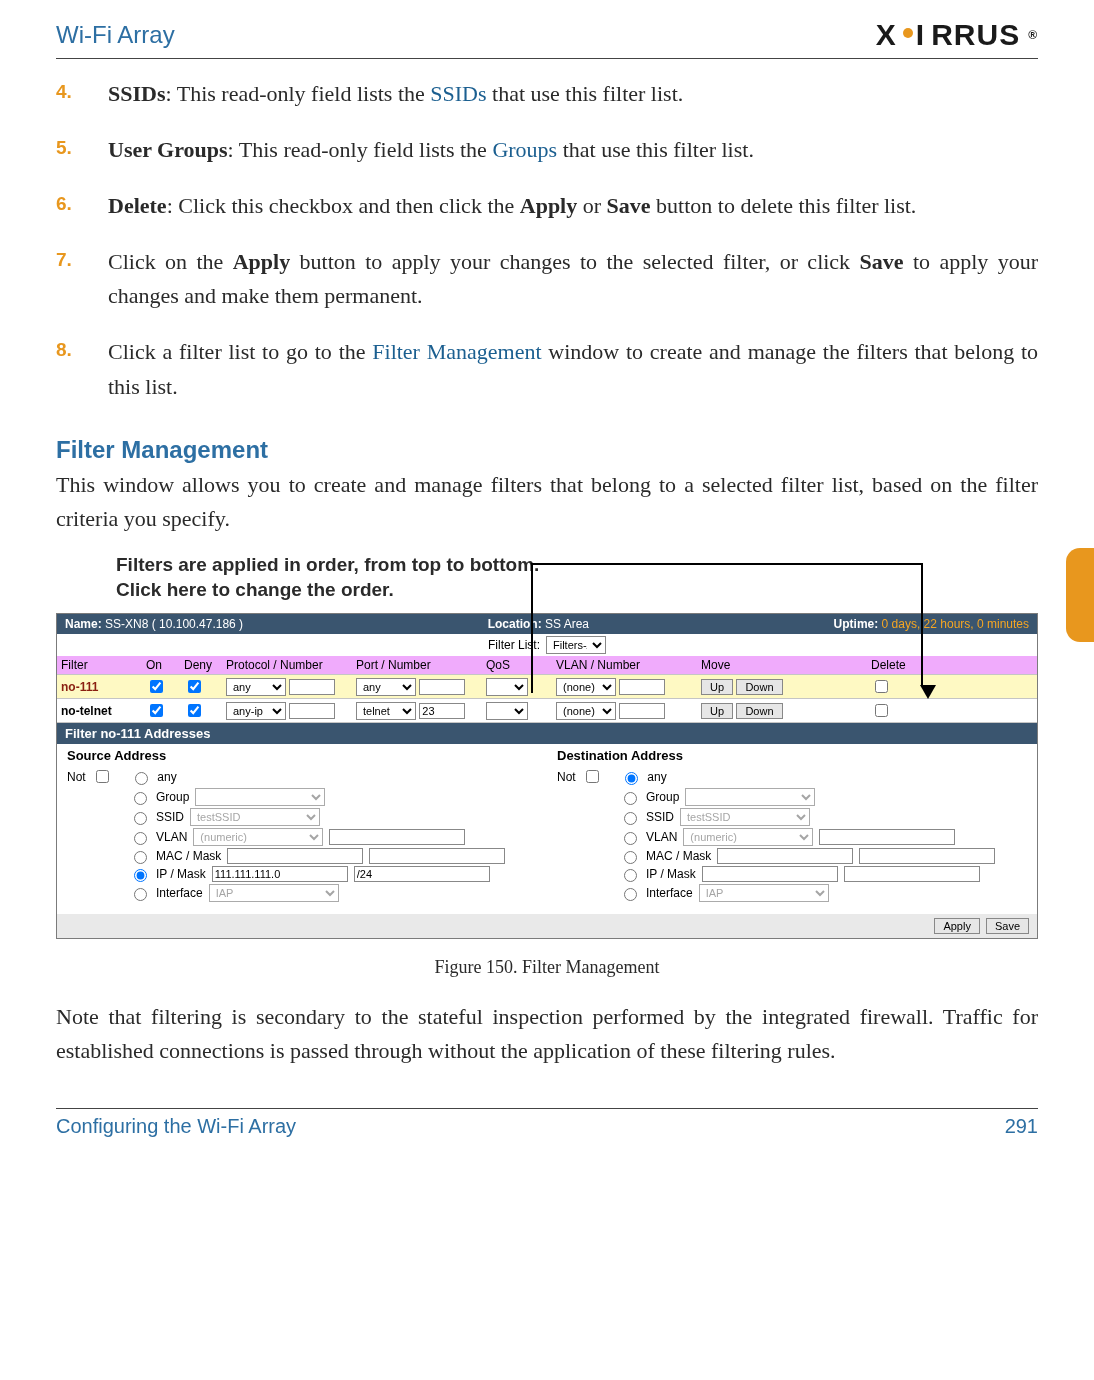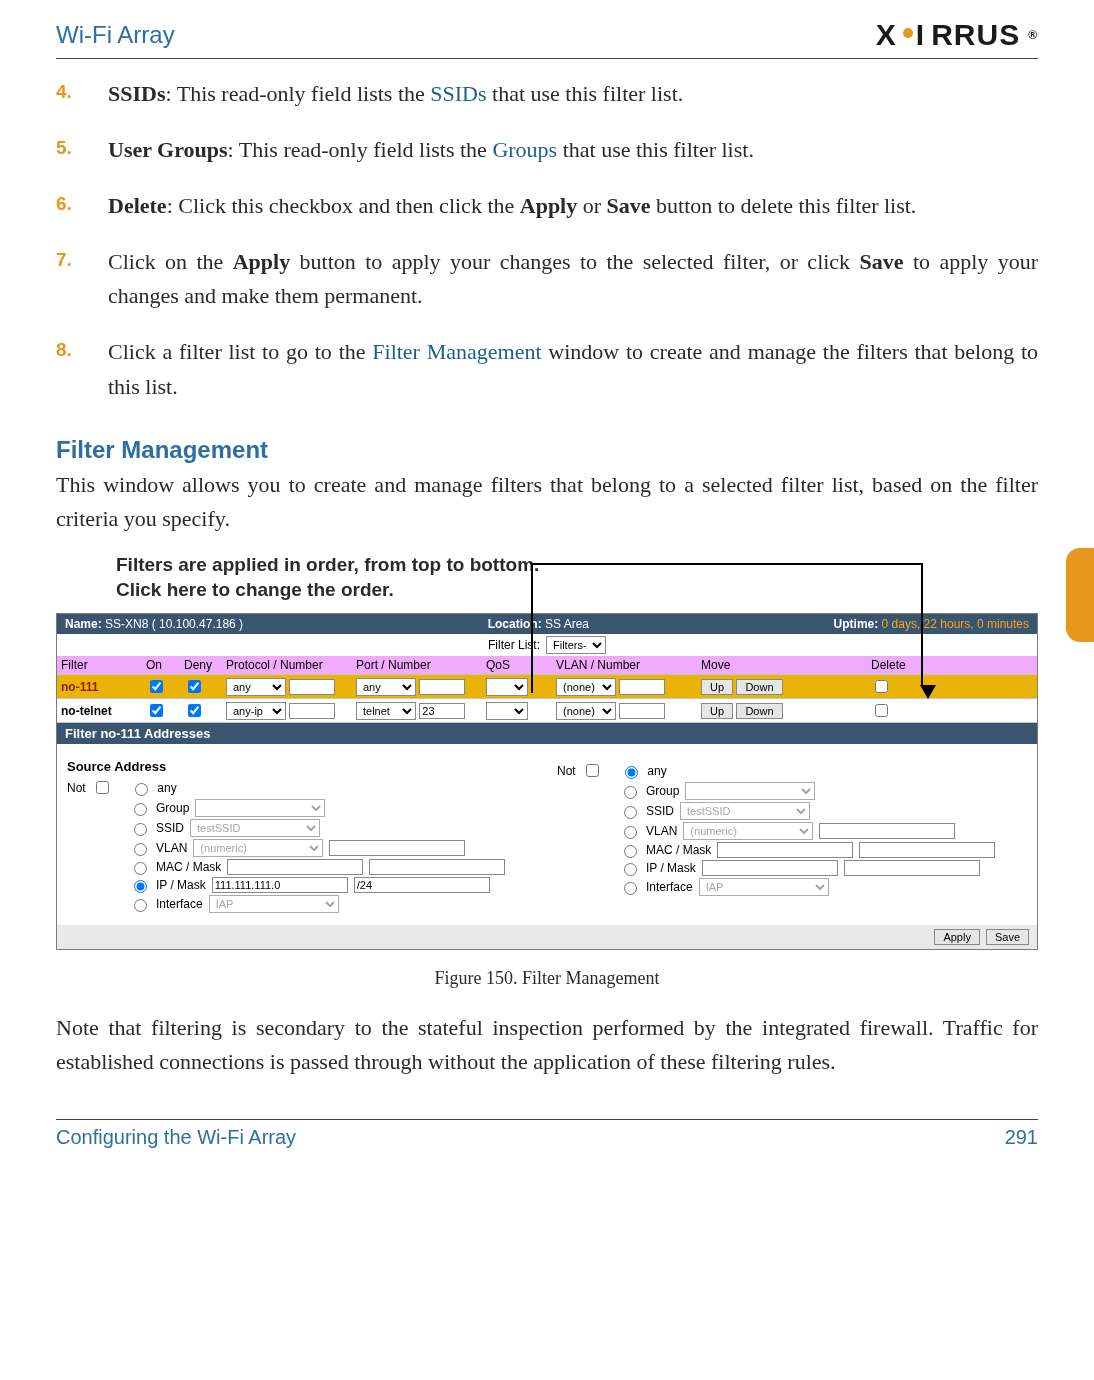--- a/index.html
+++ b/index.html
@@ -51,26 +51,26 @@
 
   
   .shot{border:1px solid #7b7b7b;font-family:Verdana,Arial,sans-serif;font-size:12px;color:#000;background:#fff;margin-top:10px;}
   .shot .bar{background:#3a556f;color:#fff;display:flex;justify-content:space-between;padding:3px 8px;font-size:12px;}
   .shot .bar .up{color:#f5a623;}
   .shot .row{display:flex;align-items:center;padding:2px 6px;gap:6px;}
   .shot .row.center{justify-content:center;}
   .shot .hdr-row{background:#f0abfc;font-weight:400;}
   .shot .hdr-row>div, .shot .data-row>div{font-size:12px;padding:2px 4px;}
   .shot .hdr-row, .shot .data-row{display:grid;grid-template-columns:85px 38px 42px 130px 130px 70px 145px 170px 50px;align-items:center;border-bottom:1px solid #c5c5c5;}
-  .shot .data-row.sel{background:#eab308;}
+  .shot .data-row.sel{background:#fef9c3;}
   .shot select,.shot input[type=text]{font-size:11px;border:1px solid #888;background:#fff;padding:1px 2px;}
   .shot select{width:60px;} .shot input[type=text]{width:40px;}
   .shot .btn{background:#e6e6e6;border:1px solid #888;font-size:11px;padding:1px 8px;display:inline-block;}
   .shot .sect-bar{background:#3a556f;color:#fff;font-weight:bold;padding:3px 8px;font-size:13px;}
-  .shot .addr{display:grid;grid-template-columns:1fr 1fr;padding:15px 10px 10px 10px;gap:20px;}
+  .shot .addr{display:grid;grid-template-columns:1fr 1fr;padding:4px 10px 10px 10px;gap:20px;}
   .shot .addr-col h4{margin:0 0 4px 0;font-size:13px;}
   .shot .addr-col .line{display:flex;align-items:center;gap:6px;font-size:12px;margin:2px 0;}
   .shot .addr-col .line input[type=text],.shot .addr-col .line select{width:130px;}
   .shot .addr-col .line .mask{width:38px;}
   .shot .foot{display:flex;justify-content:flex-end;gap:6px;padding:4px 8px;background:#e9e9e9;}
   .caption{text-align:center;font-size:18px;margin:18px 0 22px 0;}
 
   
   .side-tab{position:absolute;right:0;top:548px;width:28px;height:94px;background:var(--orange);border-radius:14px 0 0 14px;}
 
@@ -210,20 +210,21 @@
               <input type="text" value="111.111.111.0" style=""> 
               <input type="text" class="mask" value="/24" style="">
             </div>
           <div class="line" style="padding-left:62px">
               <input type="radio" name="s" style=""> 
               <span>Interface</span> 
               <select disabled=""><option>IAP</option></select>
             </div>
         </div>
         <div class="addr-col">
+          <h4>Destination Address</h4>
           <div class="line"><span>Not</span> <input type="checkbox" style="">&nbsp;&nbsp;<input type="radio" name="d" checked="" style=""> <span>any</span></div>
           <div class="line" style="padding-left:62px">
               <input type="radio" name="d" style=""> 
               <span>Group</span> 
               <select disabled=""></select>
             </div>
           <div class="line" style="padding-left:62px">
               <input type="radio" name="d" style=""> 
               <span>SSID</span> 
               <select disabled=""><option>testSSID</option></select>

